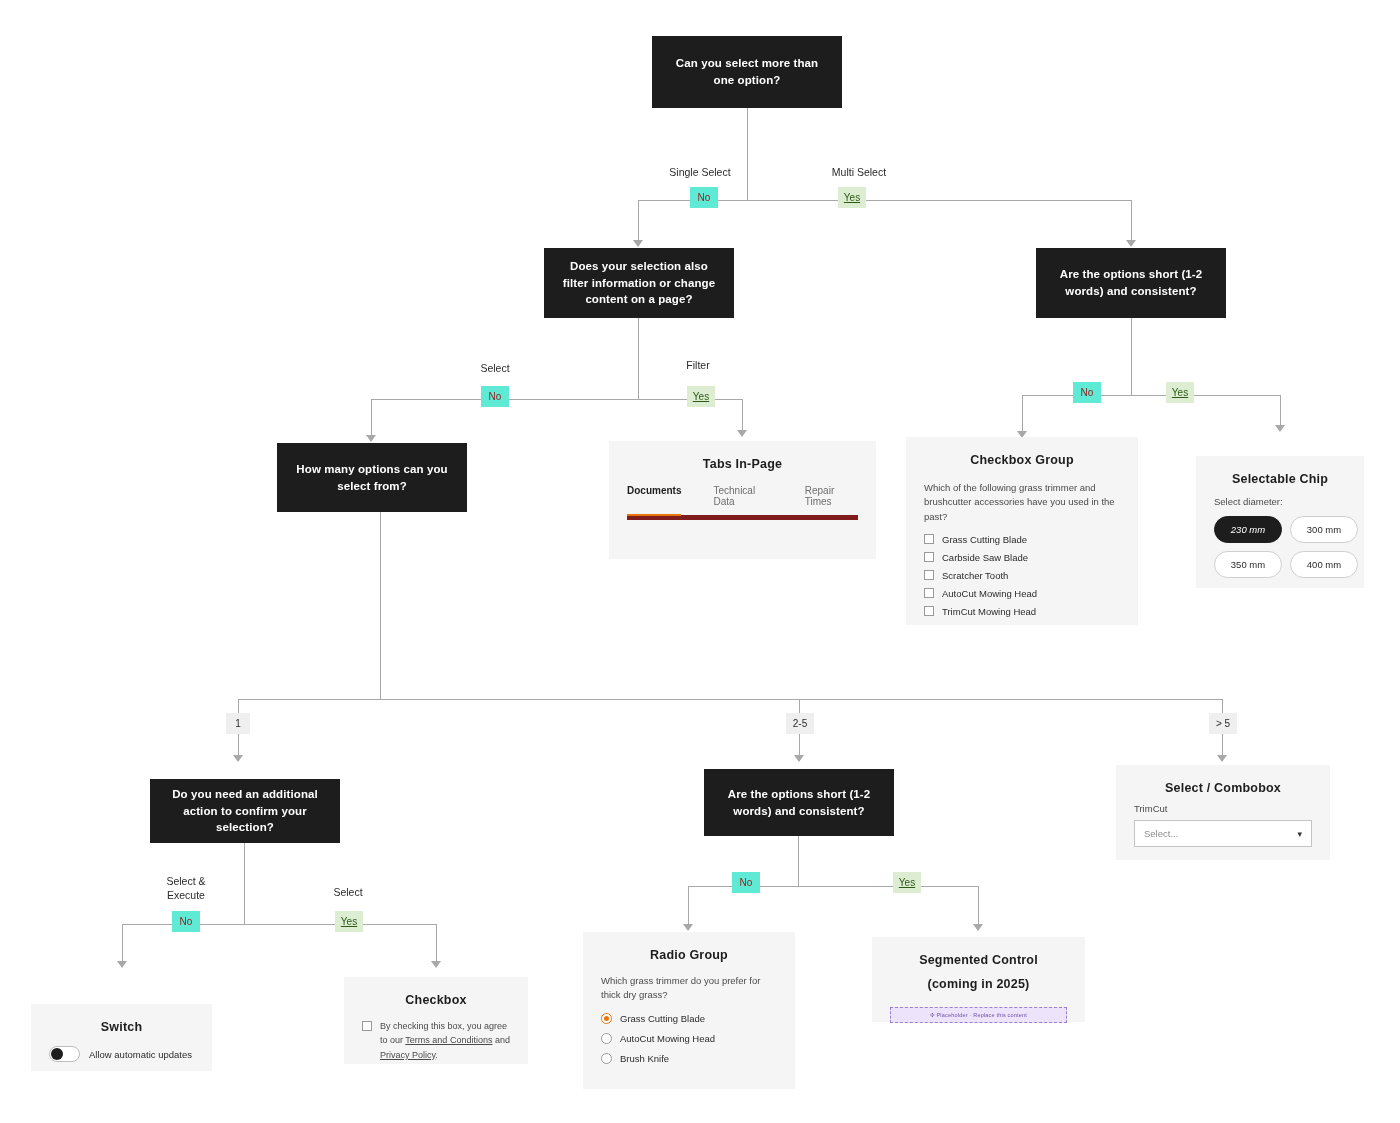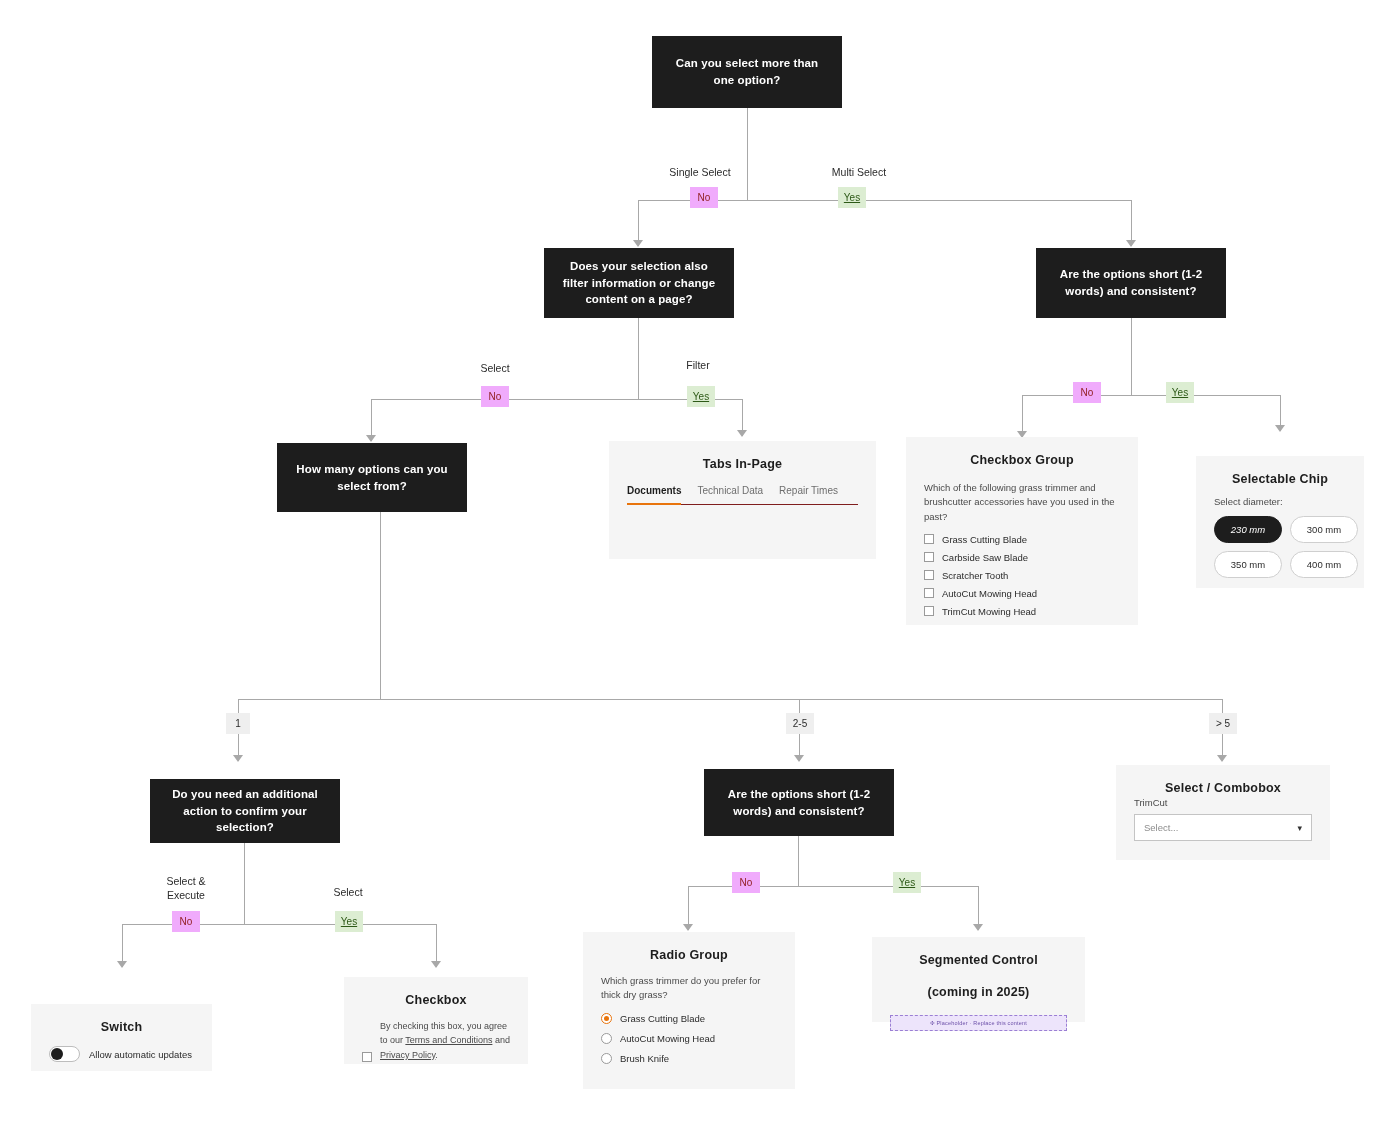--- a/index.html
+++ b/index.html
@@ -50,21 +50,21 @@
     line-height: 1.35;
     white-space: pre-line;
   }
   .badge {
     position: absolute;
     font-size: 10px;
     text-align: center;
     padding: 5px 0;
     width: 28px;
   }
-  .badge.no  { background: #f0abfc; color: #8f1d1d; }
+  .badge.no  { background: #5eead4; color: #8f1d1d; }
   .badge.yes { background: #dcedd2; color: #2e5a18; text-decoration: underline; }
   .badge.num { background: #efefef; color: #2b2b2b; }
   
   .card {
     position: absolute;
     background: #f5f5f5;
     padding: 16px 18px;
   }
   .card-title {
     text-align: center;
@@ -74,21 +74,21 @@
     margin-bottom: 14px;
     letter-spacing: .2px;
   }
   .card-q {
     font-size: 9.5px;
     color: #4a4a4a;
     line-height: 1.5;
     margin-bottom: 10px;
   }
   
-  .tabs-row { display: flex; gap: 16px; border-bottom: 1px solid #7f1d1d; }
+  .tabs-row { display: flex; gap: 32px; border-bottom: 5px solid #7f1d1d; justify-content: center; }
   .tab {
     font-size: 10px; padding-bottom: 7px; color: #6e6e6e;
     border-bottom: 2px solid transparent; margin-bottom: -1px;
   }
   .tab.active { color: #1d1d1d; font-weight: bold; border-bottom-color: #e8740c; }
   .tabs-body { height: 30px; }
   
   .opt-row { display: flex; align-items: center; gap: 8px; margin: 7px 0; }
   .cb {
     width: 10px; height: 10px; border: 1px solid #9a9a9a;
@@ -126,21 +126,21 @@
   .switch-row { display: flex; align-items: center; gap: 9px; }
   .switch {
     width: 31px; height: 16px; border-radius: 9px;
     background: #fff; border: 1px solid #bdbdbd; position: relative;
   }
   .switch .knob {
     position: absolute; top: 1px; left: 1px;
     width: 12px; height: 12px; border-radius: 50%; background: #1d1d1d;
   }
   
-  .consent { display: flex; gap: 8px; align-items: flex-end; }
+  .consent { display: flex; gap: 8px; }
   .consent-text { font-size: 9px; color: #4a4a4a; line-height: 1.6; }
   .lnk { color: #4a4a4a; text-decoration: underline; }
   
   .ph-bar {
     border: 1px dashed #9b7fd4; background: #ede4fb; color: #6b4fa8;
     font-size: 5.5px; text-align: center; padding: 4px 0; letter-spacing: .2px;
   }
 </style>
 </head>
 <body>
@@ -273,21 +273,21 @@
     <div class="chip-label">Select diameter:</div>
     <div class="chip-grid">
       <div class="chip sel">230 mm</div>
       <div class="chip">300 mm</div>
       <div class="chip">350 mm</div>
       <div class="chip">400 mm</div>
     </div>
   </div>
 
   <div class="card" style="left:1116px; top:765px; width:214px; height:95px;">
-    <div class="card-title" style="margin-bottom:2px;">Select / Combobox</div>
+    <div class="card-title" style="margin-bottom:8px;">Select / Combobox</div>
     <div class="field-label">TrimCut</div>
     <div class="select-box">
       <span>Select...</span>
       <span class="chev">▾</span>
     </div>
   </div>
 
   <div class="card" style="left:31px; top:1004px; width:181px; height:67px;">
     <div class="card-title" style="margin-bottom:12px;">Switch</div>
     <div class="switch-row">
@@ -317,18 +317,18 @@
       <span class="rb"></span>
       <span class="opt-label">AutoCut Mowing Head</span>
     </div>
     <div class="opt-row" style="margin:9px 0;">
       <span class="rb"></span>
       <span class="opt-label">Brush Knife</span>
     </div>
   </div>
 
   <div class="card" style="left:872px; top:937px; width:213px; height:85px;">
-    <div class="card-title" style="margin-bottom:18px;">Segmented Control</div>
+    <div class="card-title" style="margin-bottom:10px;">Segmented Control</div>
     <div class="card-title" style="margin-bottom:16px;">(coming in 2025)</div>
     <div class="ph-bar">✣ Placeholder · Replace this content</div>
   </div>
 
 </div>
 
 </body></html>

